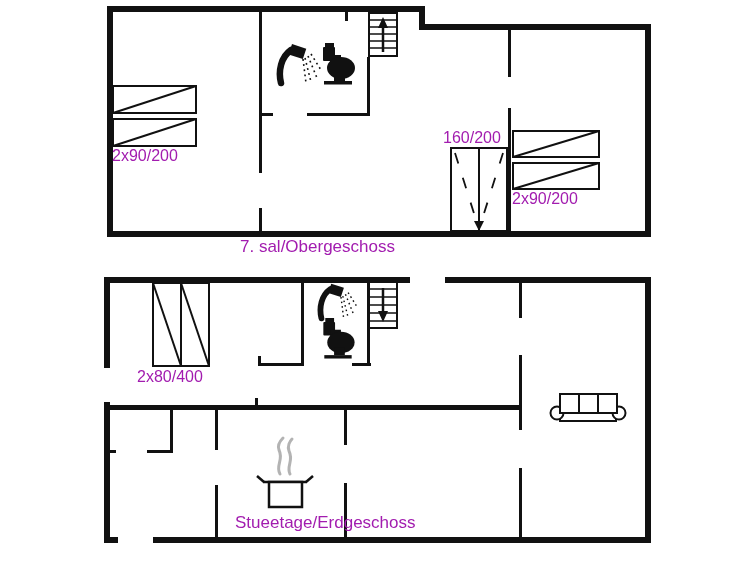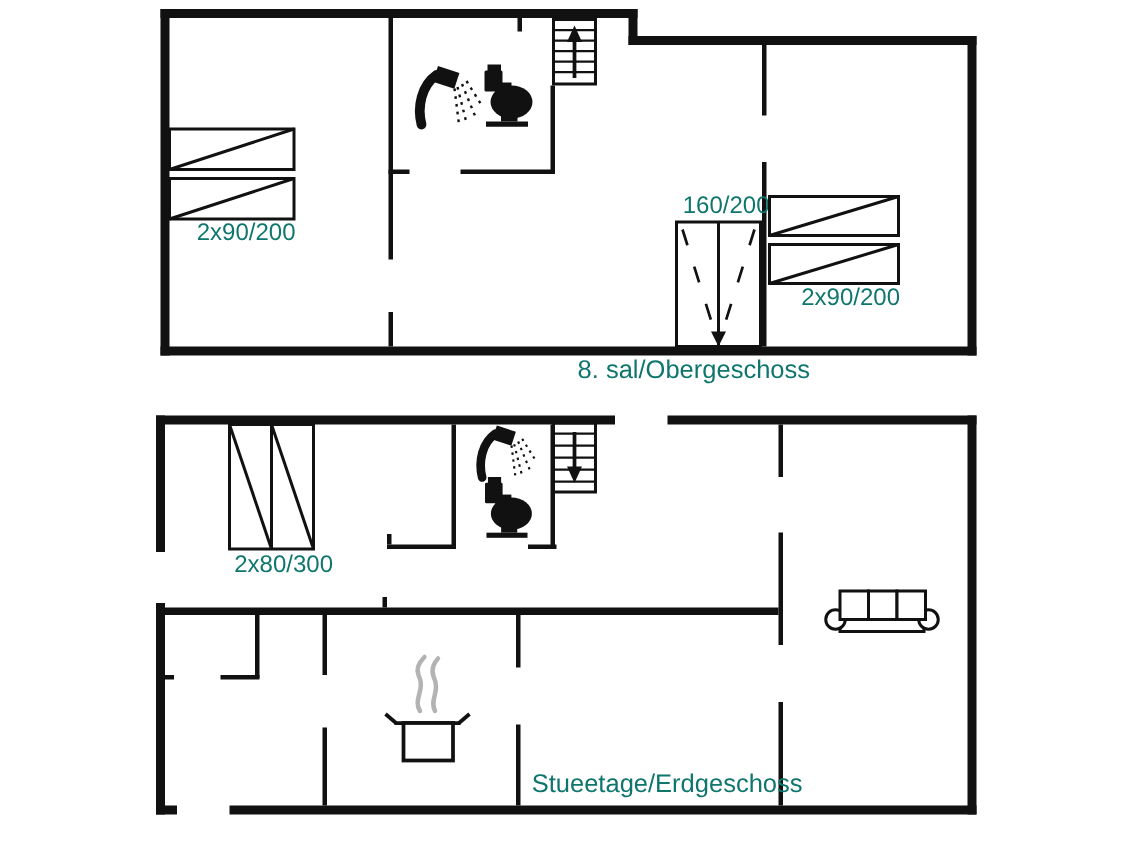--- a/index.html
+++ b/index.html
@@ -1,20 +1,20 @@
 <!DOCTYPE html>
 <html><head>
 <meta charset="utf-8">
 <style>
   html,body{margin:0;padding:0;background:#ffffff;}
   .stage{position:relative;width:755px;height:566px;background:#ffffff;
          font-family:"Liberation Sans",sans-serif;overflow:hidden;}
   .w{position:absolute;background:#111111;}
-  .lbl{position:absolute;color:#0f766e;font-size:16px;line-height:1.1;
-       text-align:right;white-space:nowrap;}
+  .lbl{position:absolute;color:#a21caf;font-size:16px;line-height:1.1;
+       text-align:left;white-space:nowrap;}
   .cap{font-size:17px;}
   .icon{position:absolute;overflow:visible;}
 </style>
 </head>
 <body>
 
 <div class="stage">
 
   <div>
 
@@ -89,21 +89,21 @@
     <svg class="icon" style="left:512px;top:130px" width="88" height="60" viewBox="0 0 88 60">
       <g fill="none" stroke="#111" stroke-width="2">
         <rect x="1" y="1" width="86" height="26"></rect>
         <rect x="1" y="33" width="86" height="26"></rect>
         <line x1="1" y1="27" x2="87" y2="1"></line>
         <line x1="1" y1="59" x2="87" y2="33"></line>
       </g>
     </svg>
     <div class="lbl" style="left:512px;top:190px;width:88px">2x90/200</div>
 
-    <div class="lbl cap" style="left:240px;top:238px;width:300px">8. sal/Obergeschoss</div>
+    <div class="lbl cap" style="left:240px;top:238px;width:300px">7. sal/Obergeschoss</div>
   </div>
 
   <div>
 
     <div class="w" style="left:104px;top:277px;width:306px;height:6px"></div>
     <div class="w" style="left:445px;top:277px;width:206px;height:6px"></div>
     <div class="w" style="left:104px;top:277px;width:6px;height:91px"></div>
     <div class="w" style="left:104px;top:402px;width:6px;height:141px"></div>
     <div class="w" style="left:645px;top:277px;width:6px;height:266px"></div>
     <div class="w" style="left:104px;top:537px;width:14px;height:6px"></div>
@@ -128,21 +128,21 @@
     <div class="w" style="left:344px;top:483px;width:3px;height:54px"></div>
 
     <svg class="icon" style="left:152px;top:282px" width="58" height="85" viewBox="0 0 58 85">
       <g fill="none" stroke="#111" stroke-width="2">
         <rect x="1" y="1" width="56" height="83"></rect>
         <line x1="29" y1="1" x2="29" y2="84"></line>
         <line x1="1" y1="1" x2="29" y2="84"></line>
         <line x1="29" y1="1" x2="57" y2="84"></line>
       </g>
     </svg>
-    <div class="lbl" style="left:137px;top:368px;width:85px">2x80/300</div>
+    <div class="lbl" style="left:137px;top:368px;width:85px">2x80/400</div>
 
     <svg class="icon" style="left:315px;top:281px" width="44" height="40" viewBox="0 0 47 45">
       <path d="M6,42 C3,30 6,16 16,9" fill="none" stroke="#111" stroke-width="6.5" stroke-linecap="round"></path>
       <g transform="translate(17,3) rotate(18)">
           <rect width="15" height="11" fill="#111"></rect>
         </g>
       <g stroke="#111" stroke-width="1.6" stroke-dasharray="1.8 3.4" fill="none">
         <path d="M28,18 L31,42"></path>
           <path d="M30,17 L36,41"></path>
         <path d="M33,15 L42,37"></path>

